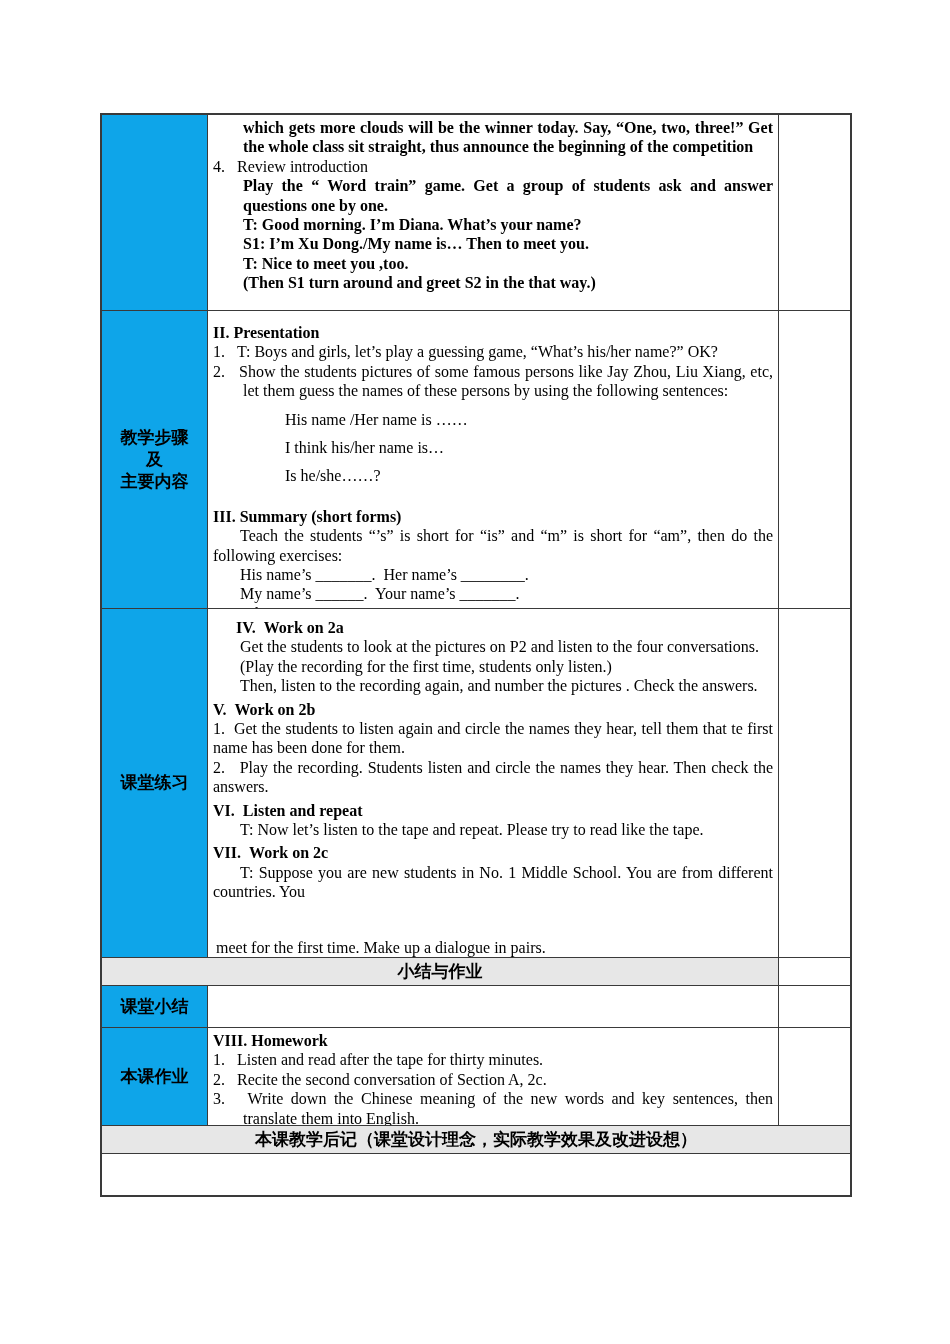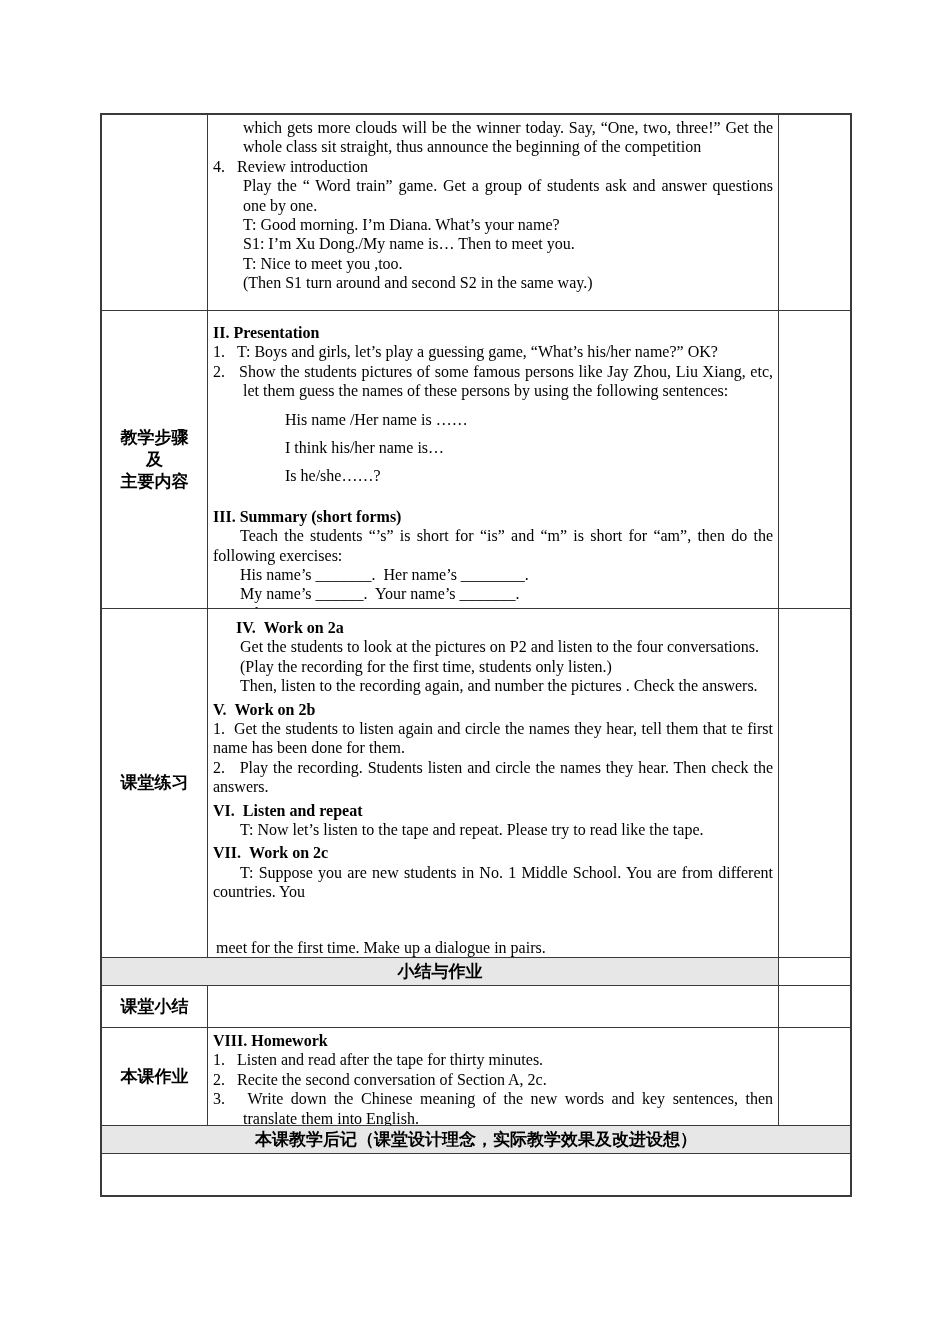--- a/index.html
+++ b/index.html
@@ -13,38 +13,38 @@
     width:752px;
     display:grid;
     grid-template-columns:105px 570px 71px;
     grid-template-rows:195px 297px 348px 27px 41px 97px 27px 41px;
     gap:1px;
     background:#3a3a3a;            
     border:2px solid #3a3a3a;
   }
   .cell { background:#ffffff; overflow:hidden; }
   .label {
-    background:#ffffff;
+    background:#0ea5e9;
     display:flex; flex-direction:column; align-items:center; justify-content:center;
     font-weight:bold; font-size:17px; line-height:22px; text-align:center;
   }
   .band {
     background:#e7e7e7; display:flex; align-items:center; justify-content:center;
     font-weight:bold; font-size:17px;
   }
   .span2 { grid-column:1 / 3; }
   .span3 { grid-column:1 / 4; }
   .content { padding:3px 5px 0 5px; font-size:16px; line-height:19.4px; }
   .pt12 { padding-top:12px; }
   .pt9  { padding-top:9px; }
   .p    { text-align:justify; }
   .h    { font-weight:bold; }
   .mt4  { margin-top:4px; }
   .mt3  { margin-top:21px; }
-  .ind30 { padding-left:30px; }
+  .ind30 { padding-left:30px;font-weight:bold; }
   .ind27 { padding-left:27px; }
   .ind72 { padding-left:72px;margin-top:9px; }
   .ind23 { padding-left:23px; }
   .ind3  { padding-left:3px;margin-top:36px; }
   .ti27  { text-indent:27px; }
   .li30  { padding-left:30px; text-indent:-30px; }
 </style>
 </head>
 <body>
 
@@ -52,21 +52,21 @@
   <div class="tbl">
 
     <div class="cell label"></div>
     <div class="cell content">
       <div class="p ind30">which gets more clouds will be the winner today. Say, “One, two, three!” Get the whole class sit straight, thus announce the beginning of the competition</div>
       <div class="li30">4.&nbsp;&nbsp;&nbsp;Review introduction</div>
       <div class="p ind30">Play the “ Word train” game. Get a group of students ask and answer questions one by one.</div>
       <div class="ind30">T: Good morning. I’m Diana. What’s your name?</div>
       <div class="ind30">S1: I’m Xu Dong./My name is… Then to meet you.</div>
       <div class="ind30">T: Nice to meet you ,too.</div>
-      <div class="ind30">(Then S1 turn around and second S2 in the same way.)</div>
+      <div class="ind30">(Then S1 turn around and greet S2 in the that way.)</div>
     </div>
     <div class="cell"></div>
 
     <div class="cell label">
       <div>教学步骤</div>
       <div>及</div>
       <div>主要内容</div>
     </div>
     <div class="cell content pt12">
       <div class="h">II. Presentation</div>

